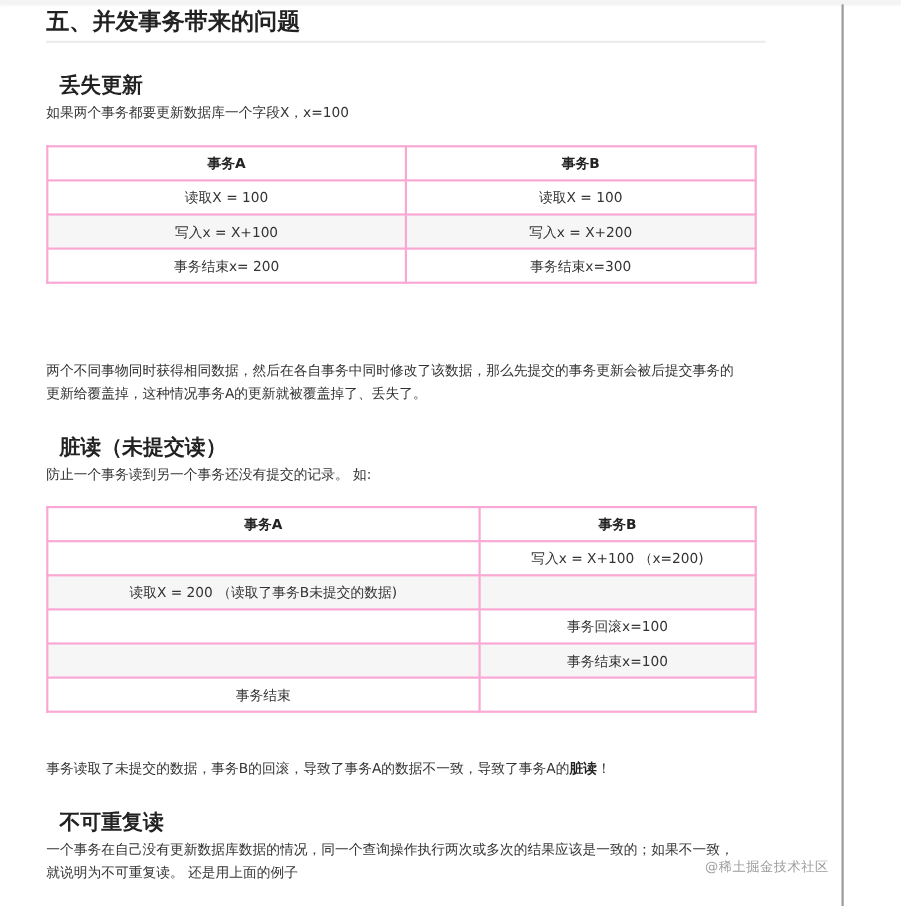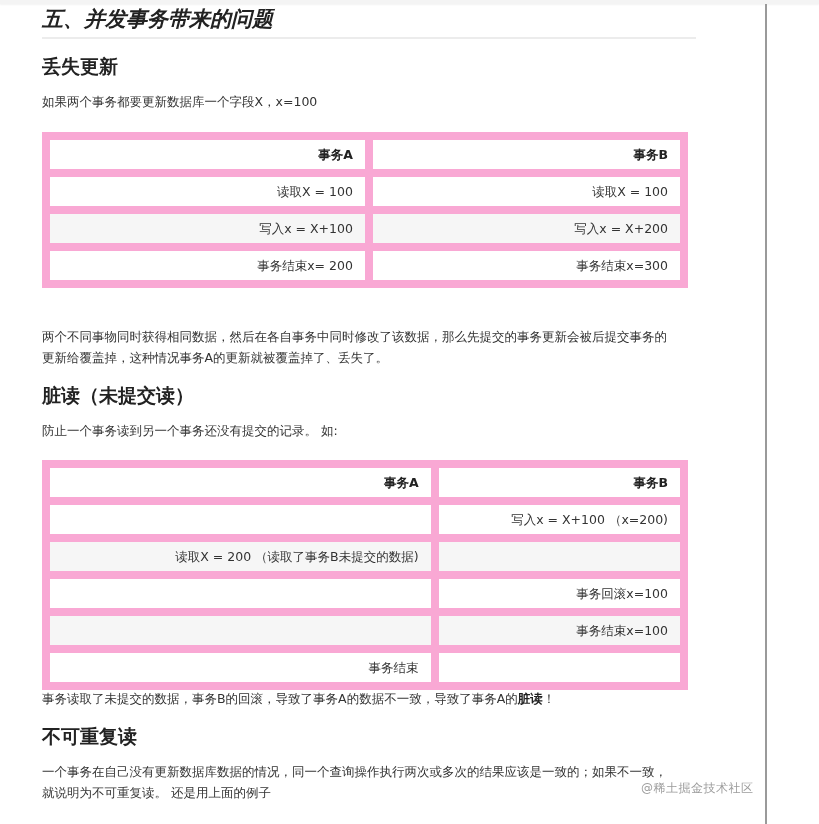--- a/index.html
+++ b/index.html
@@ -15,38 +15,38 @@
   }
   .v-rule {
     position: absolute; left: 765px; top: 4px; width: 2px; height: 820px;
     background: #9a9a9a;
   }
   .article { position: absolute; left: 42px; top: 0; width: 654px; }
   h2.section-title {
     margin: 0; position: absolute; top: 4px; left: 0;
     font-size: 21px; font-weight: bold; color: #222;
     line-height: 30px; width: 654px;
-    border-bottom: 2px solid #ececec; padding-bottom: 3px; font-style: italic;
+    border-bottom: 2px solid #ececec; padding-bottom: 3px;
   }
   h3 {
-    margin: 0; position: absolute; left: 0;
+    margin: 12px; position: absolute; left: 0;
     font-size: 19px; font-weight: bold; color: #222; line-height: 26px;
   }
   p {
     margin: 0; position: absolute; left: 0;
     font-size: 12.5px; line-height: 22px; color: #333; width: 654px;
   }
   p b { font-weight: bold; color: #222; }
   table {
     position: absolute; left: 0; border-collapse: collapse;
     font-size: 12.5px; color: #333;
   }
   table td, table th {
-    border: 8px solid #f9a8d4; padding: 0 12px; height: 29px;
-    text-align: right; vertical-align: middle; line-height: 29px;
+    border: 2px solid #f9a8d4; padding: 0 12px; height: 29px;
+    text-align: center; vertical-align: middle; line-height: 29px;
   }
   table th { font-weight: bold; color: #222; background: #ffffff; }
   table tbody tr:nth-child(odd) td { background: #ffffff; }
   table tbody tr:nth-child(even) td { background: #f6f6f6; }
   .watermark {
     position: absolute; left: 641px; top: 780px;
     font-size: 12px; color: #9c9c9c; letter-spacing: 0.5px;
   }
 </style>
 </head>

